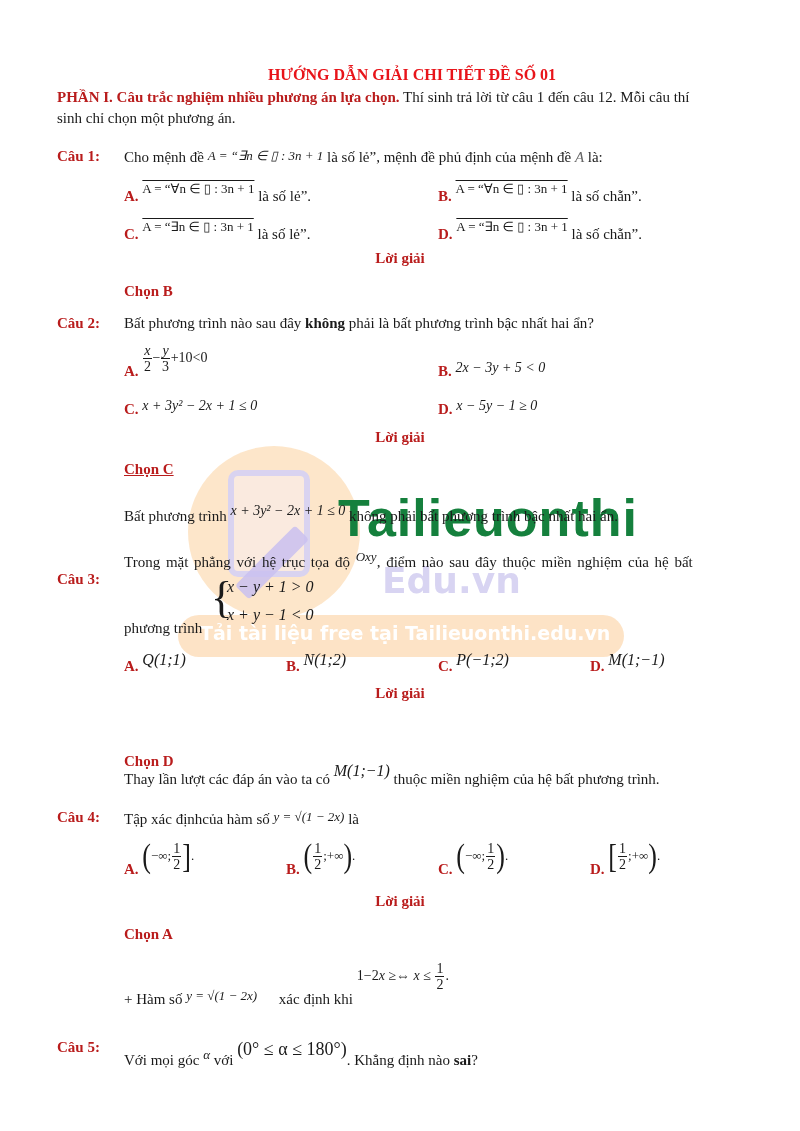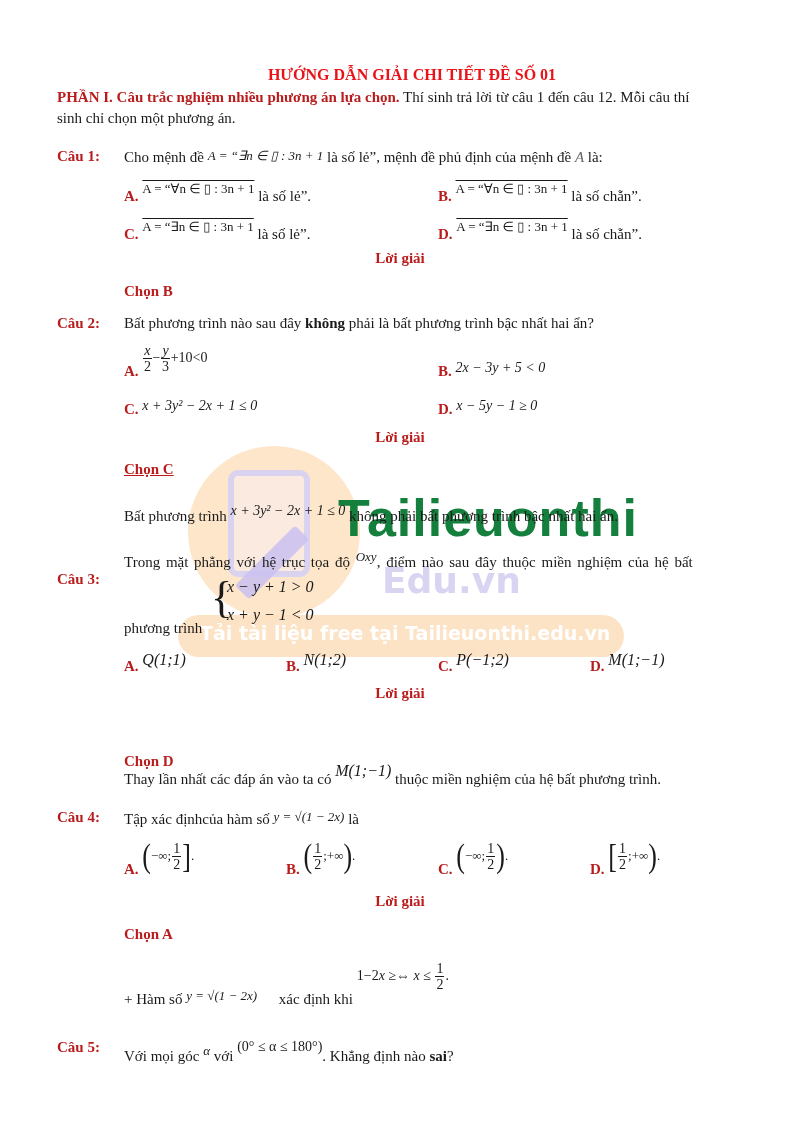--- a/index.html
+++ b/index.html
@@ -150,21 +150,21 @@
     <span class="blue">C.</span>
     <span class="math mi" style="font-size:16px; vertical-align:6px;">P(−1;2)</span>
   </div>
   <div class="abs" style="left:590px; top:651px;">
     <span class="blue">D.</span>
     <span class="math mi" style="font-size:16px; vertical-align:6px;">M(1;−1)</span>
   </div>
   <div class="abs center blue" style="top:685px;">Lời giải</div>
   <div class="abs blue" style="left:124px; top:717px;margin-top:36px;">Chọn D</div>
   <div class="abs" style="left:124px; top:762px;">
-    <span>Thay lần nhất các đáp án vào ta có</span>
+    <span>Thay lần lượt các đáp án vào ta có</span>
     <span class="math mi" style="font-size:16px; vertical-align:8px;">M(1;−1)</span>
     <span>thuộc miền nghiệm của hệ bất phương trình.</span>
   </div>
 
   <div class="abs blue" style="left:57px; top:809px;">Câu 4:</div>
   <div class="abs" style="left:124px; top:809px;">
     <span>Tập xác địnhcủa hàm số</span>
     <span class="math mi" style="font-size:13px; vertical-align:3px;">y = √(1 − 2x)</span>
     <span>là</span>
   </div>
@@ -206,17 +206,17 @@
           <span class="num">1</span>
           <span class="den">2</span>
         </span>.</span>
   </div>
 
   <div class="abs blue" style="left:57px; top:1039px;">Câu 5:</div>
   <div class="abs" style="left:124px; top:1039px;">
     <span>Với mọi góc</span>
     <span class="mi" style="font-size:13px; vertical-align:6px;">α</span>
     <span>với</span>
-    <span class="math" style="font-size:14px; vertical-align:10px;">(0° ≤ α ≤ 180°)</span><span>. Khẳng định nào</span>
+    <span class="math" style="font-size:18px; vertical-align:10px;">(0° ≤ α ≤ 180°)</span><span>. Khẳng định nào</span>
     <b>sai</b><span>?</span>
   </div>
 
 </div>
 
 </body></html>

